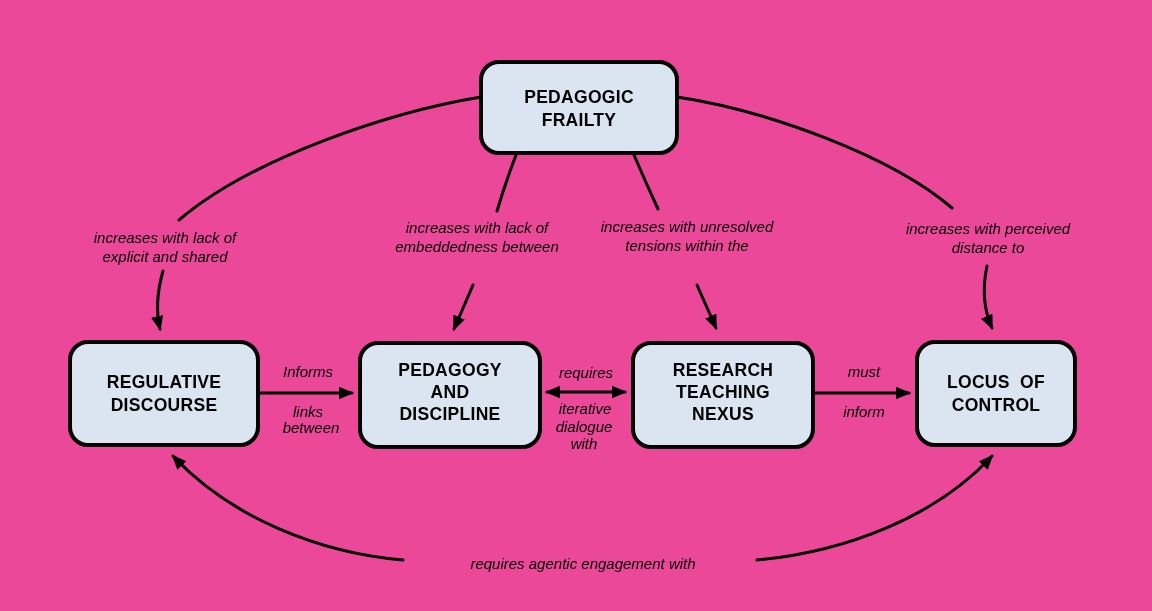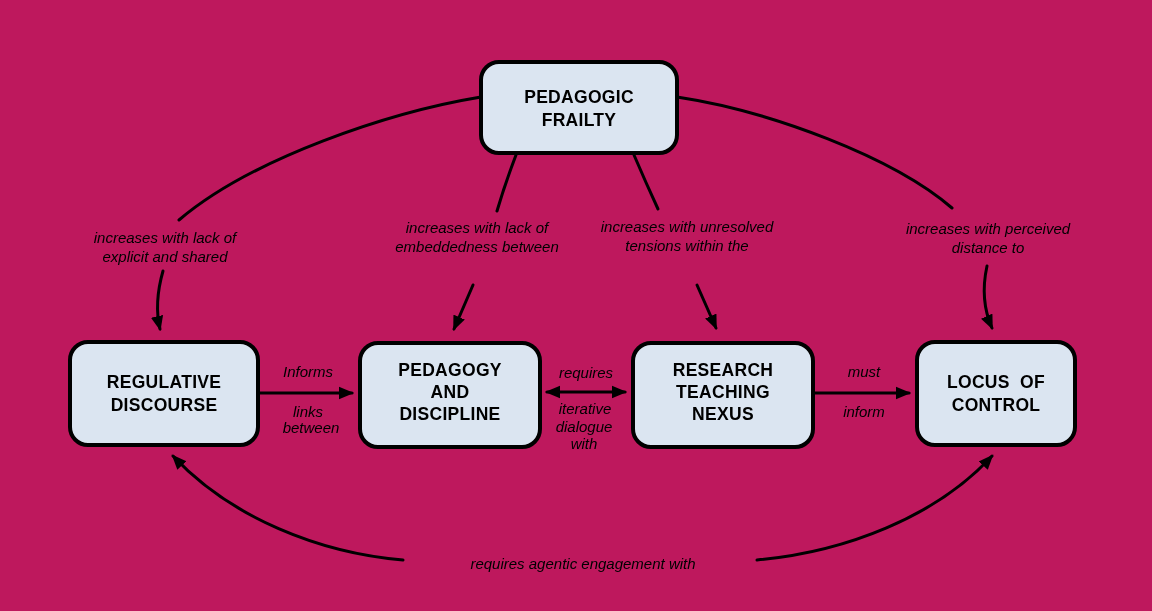--- a/index.html
+++ b/index.html
@@ -4,21 +4,21 @@
 <style>
   html, body {
     margin: 0;
     padding: 0;
     background: #ffffff;
   }
   .canvas {
     position: relative;
     width: 1152px;
     height: 611px;
-    background: #be185d;
+    background: #ec4899;
     font-family: "Liberation Sans", sans-serif;
     overflow: hidden;
   }
   svg { display: block; }
   .node-label text {
     font-family: "Liberation Sans", sans-serif;
     font-weight: bold;
     font-size: 17.5px;
     letter-spacing: 0.3px;
     text-anchor: middle;

